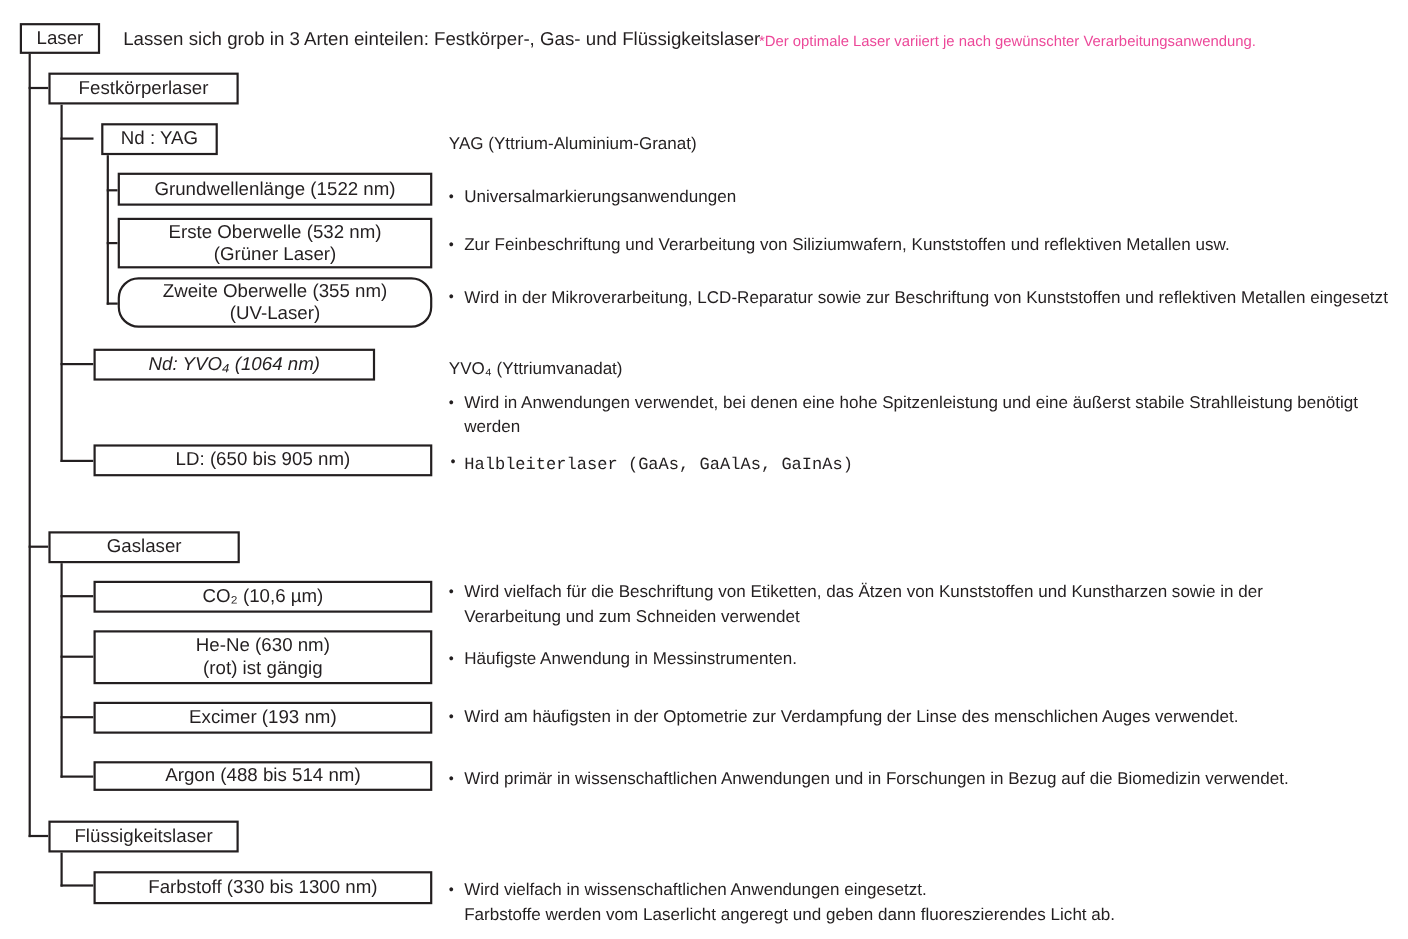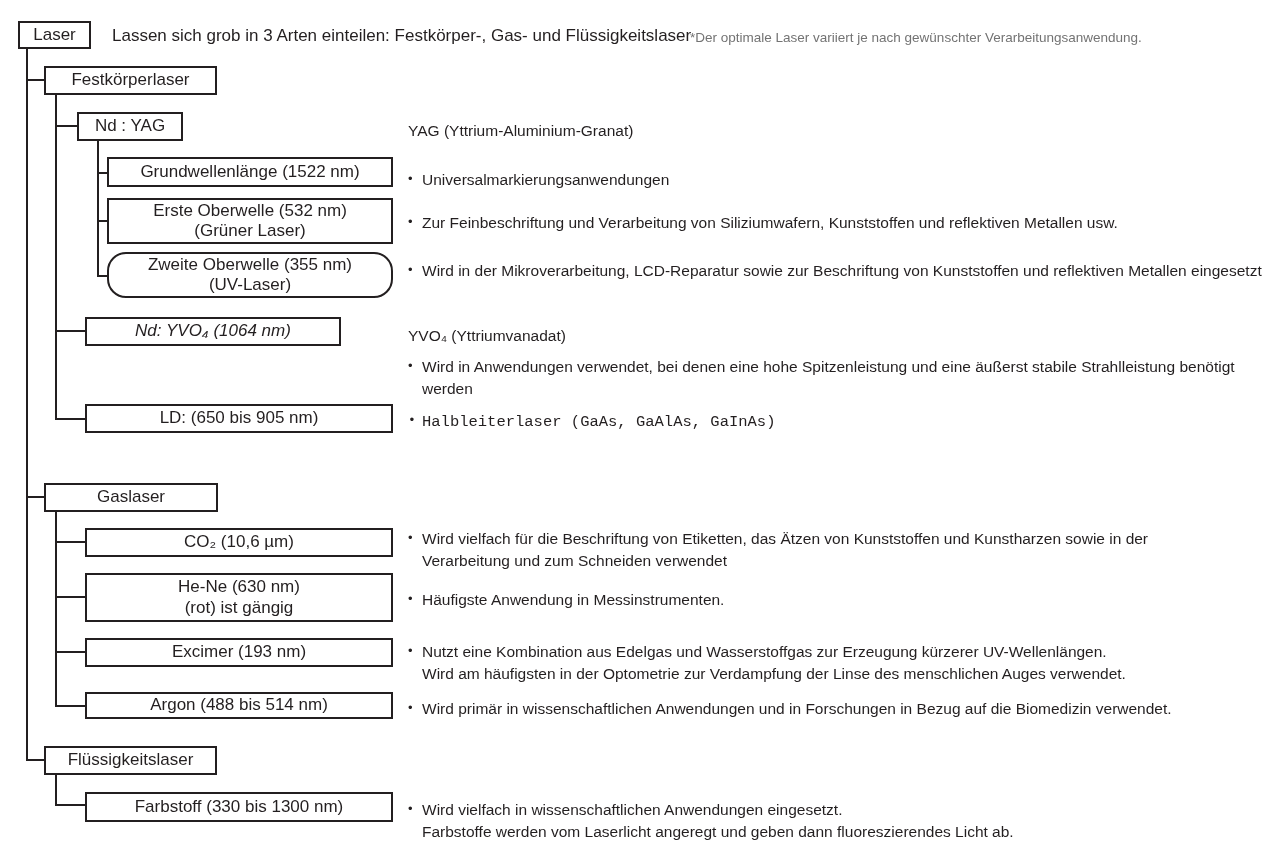--- a/index.html
+++ b/index.html
@@ -47,21 +47,21 @@
   .ann .line{display:block;}
   .intro{
     position:absolute;
     font-size:17px;
     color:#231f20;
     white-space:nowrap;
   }
   .note{
     position:absolute;
     font-size:13.5px;
-    color:#737373;
+    color:#ec4899;
     white-space:nowrap;
   }
 </style>
 </head>
 <body>
 
 <div class="canvas">
 
   <div class="node" style="left:18px;top:21px;width:73px;height:28px;">
     <span>Laser</span>
@@ -86,21 +86,21 @@
   <div class="hline" style="left:55px;top:651px;width:30px;"></div>
   <div class="hline" style="left:55px;top:705px;width:30px;"></div>
   <div class="hline" style="left:26px;top:759px;width:18px;"></div>
   <div class="vline" style="left:55px;top:774px;height:32px;"></div>
   <div class="hline" style="left:55px;top:804px;width:30px;"></div>
 
   <div class="node" style="left:44px;top:66px;width:173px;height:29px;">
     <span>Festkörperlaser</span>
   </div>
 
-  <div class="node" style="left:77px;top:112px;width:106px;height:29px;">
+  <div class="node" style="left:92px;top:112px;width:106px;height:29px;">
     <span>Nd : YAG</span>
   </div>
   <span class="ann" style="top:120px;">YAG (Yttrium-Aluminium-Granat)</span>
 
   <div class="node" style="left:107px;top:157px;width:286px;height:30px;">
     <span>Grundwellenlänge (1522 nm)</span>
   </div>
   <span class="ann bulleted" style="top:169px;">Universalmarkierungsanwendungen</span>
 
   <div class="node" style="left:107px;top:198px;width:286px;height:46px;">
@@ -138,21 +138,20 @@
   <div class="node" style="left:85px;top:573px;width:308px;height:49px;">
     <span>He-Ne (630 nm)</span>
     <span class="l2">(rot) ist gängig</span>
   </div>
   <span class="ann bulleted" style="top:589px;">Häufigste Anwendung in Messinstrumenten.</span>
 
   <div class="node" style="left:85px;top:638px;width:308px;height:29px;">
     <span>Excimer (193 nm)</span>
   </div>
   <span class="ann bulleted" style="top:641px;">
-    <span class="line">Nutzt eine Kombination aus Edelgas und Wasserstoffgas zur Erzeugung kürzerer UV-Wellenlängen.</span>
     <span class="line">Wird am häufigsten in der Optometrie zur Verdampfung der Linse des menschlichen Auges verwendet.</span>
   </span>
 
   <div class="node" style="left:85px;top:692px;width:308px;height:27px;">
     <span>Argon (488 bis 514 nm)</span>
   </div>
   <span class="ann bulleted" style="top:698px;">Wird primär in wissenschaftlichen Anwendungen und in Forschungen in Bezug auf die Biomedizin verwendet.</span>
 
   <div class="node" style="left:44px;top:746px;width:173px;height:29px;">
     <span>Flüssigkeitslaser</span>

